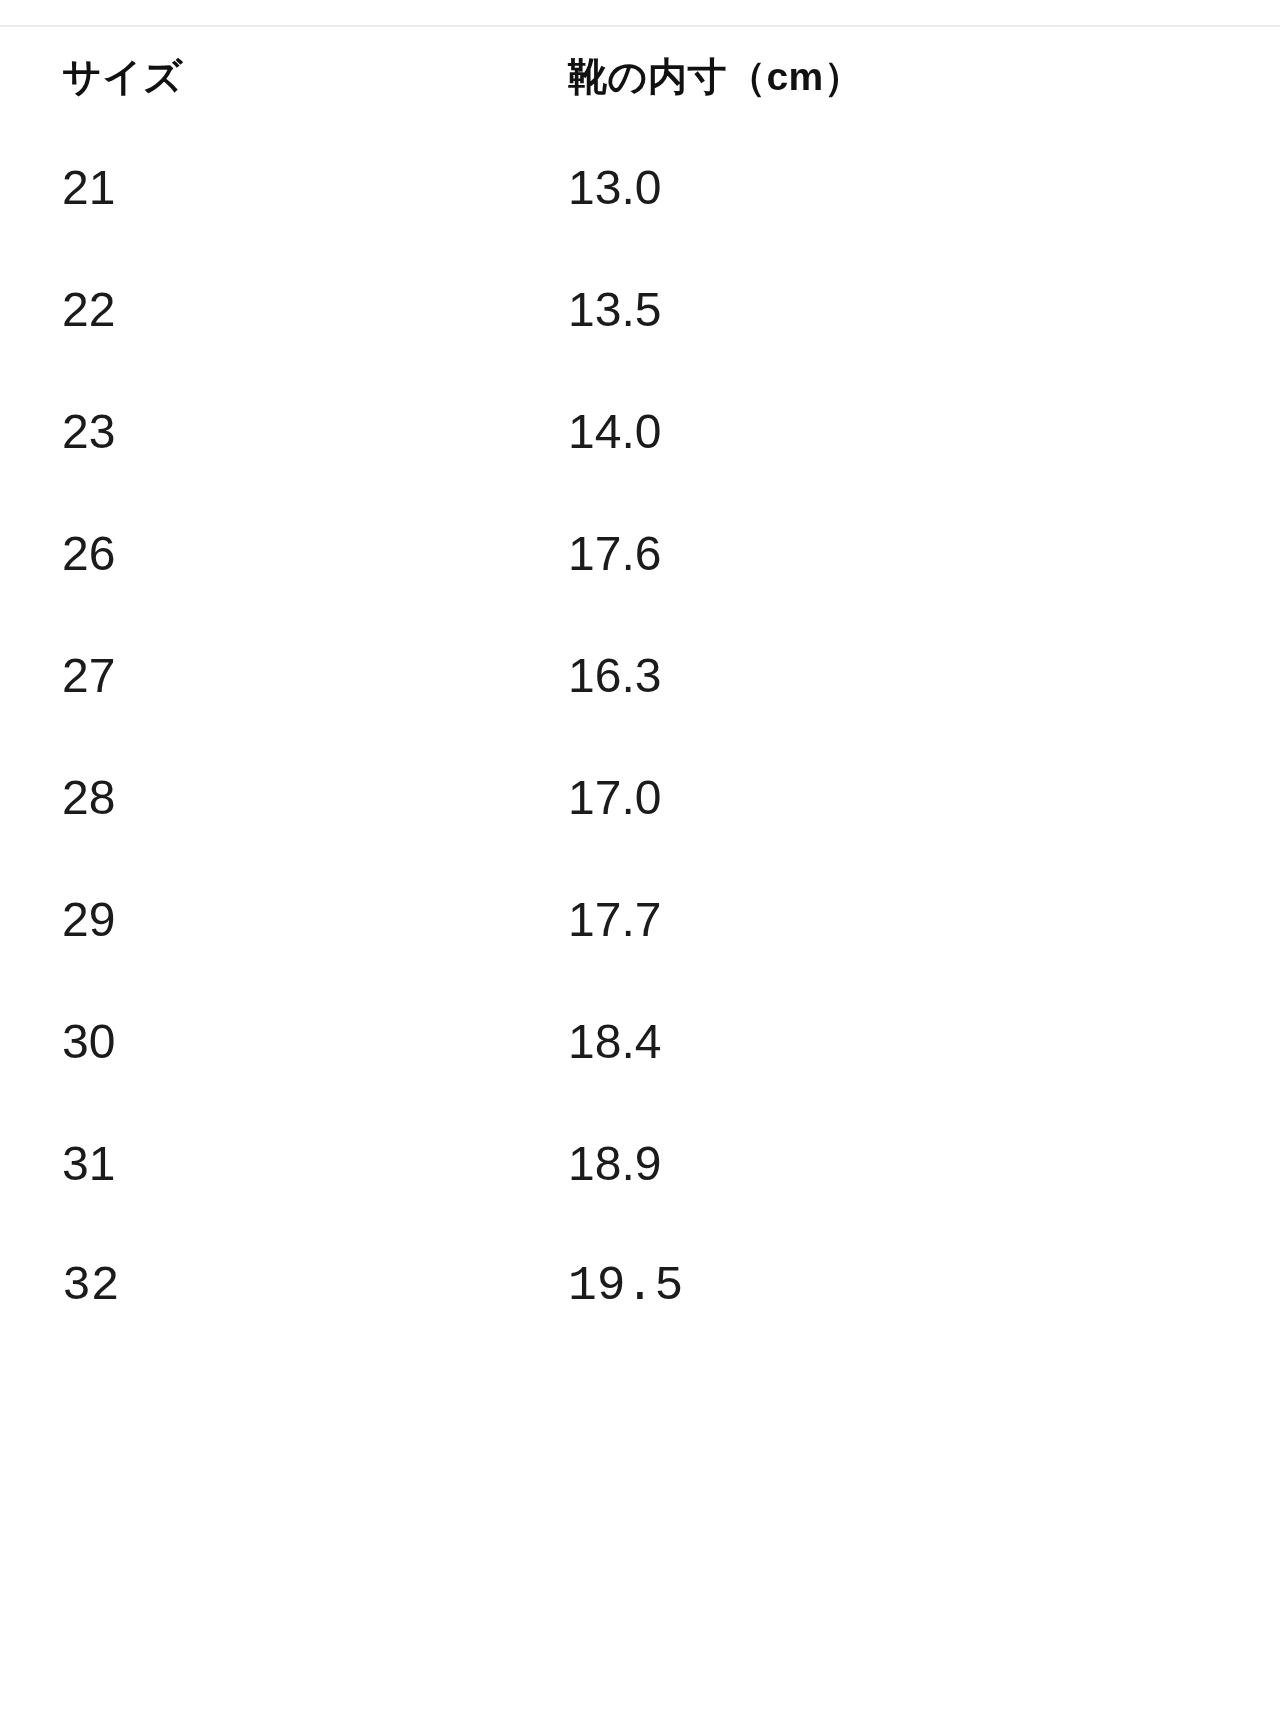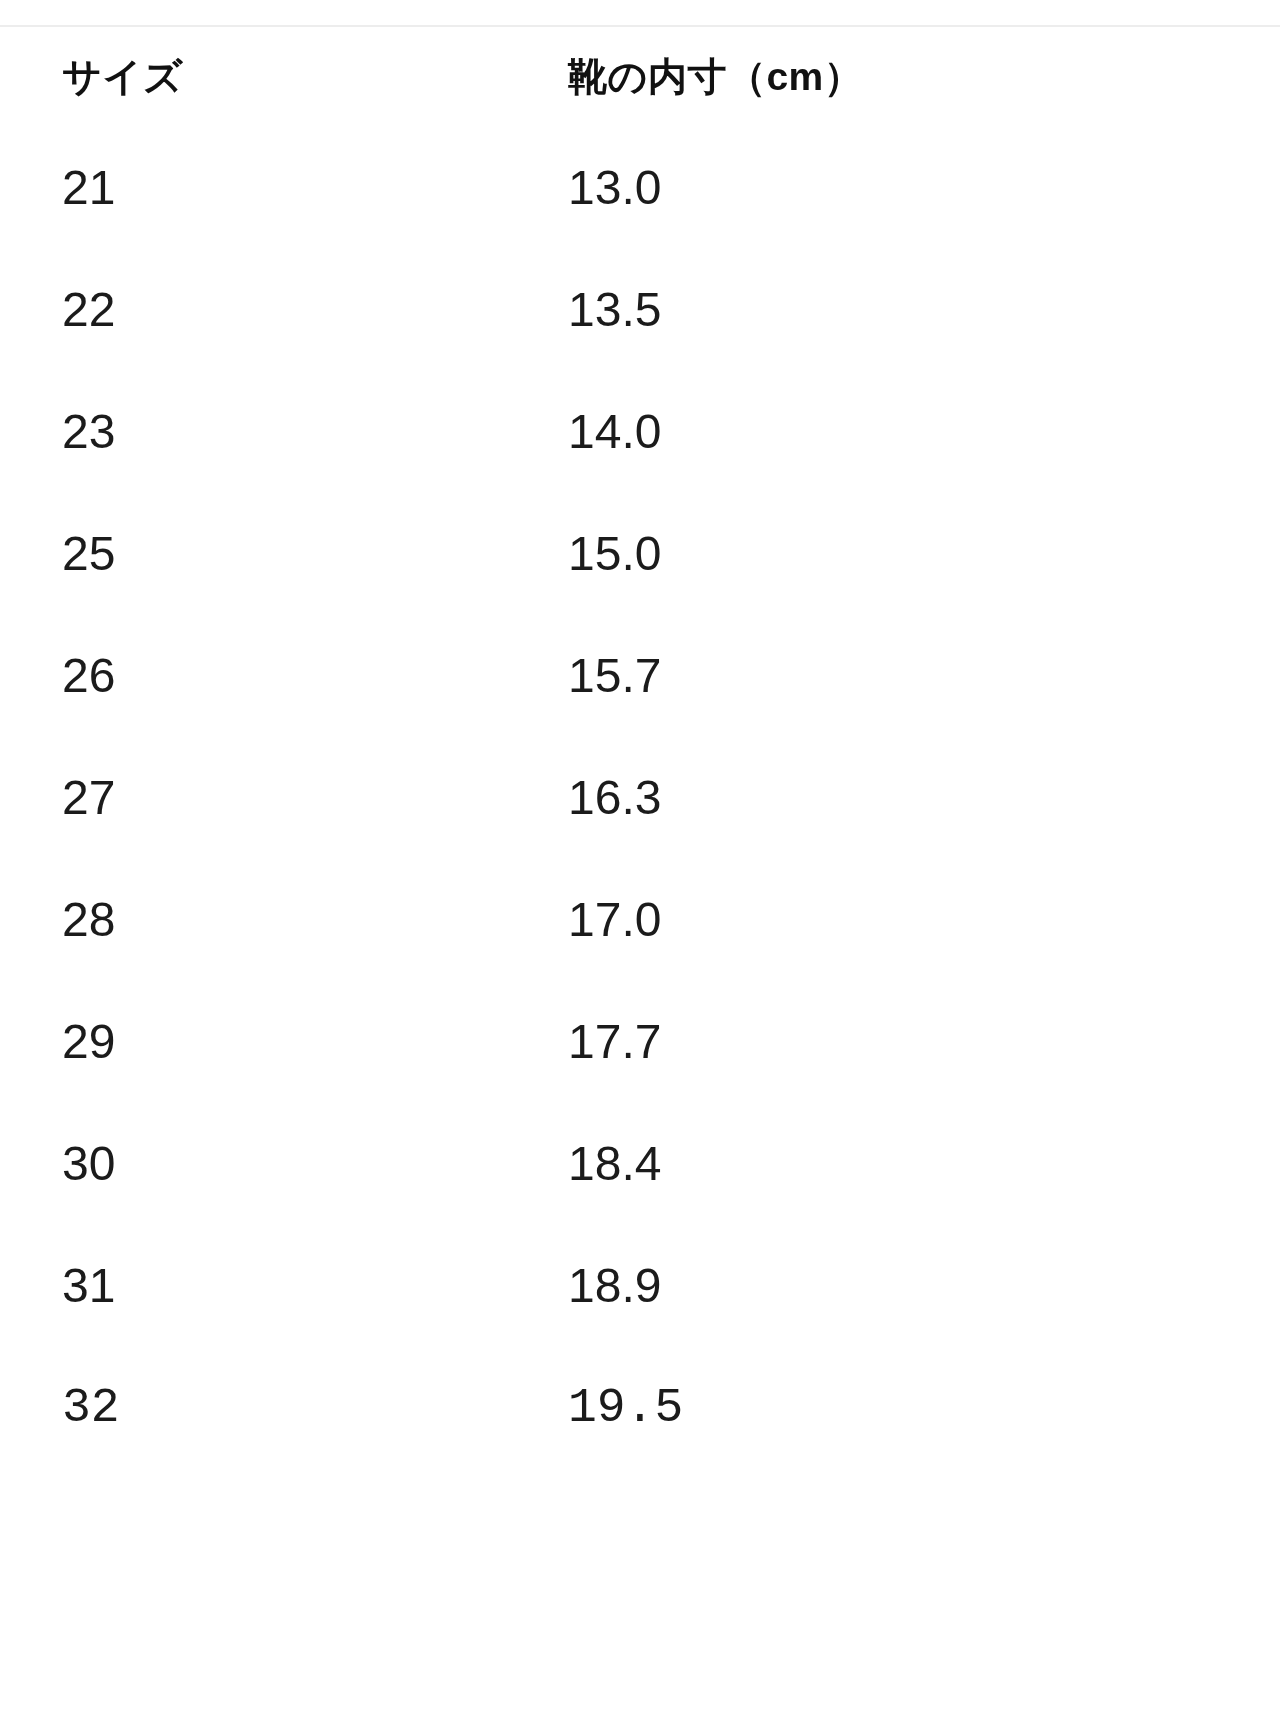--- a/index.html
+++ b/index.html
@@ -112,26 +112,22 @@
       </tr>
       <tr>
         <td class="td-size">22</td>
         <td class="td-inner">13.5</td>
       </tr>
       <tr>
         <td class="td-size">23</td>
         <td class="td-inner">14.0</td>
       </tr>
       <tr>
-        <td class="td-size">25</td>
-        <td class="td-inner">15.0</td>
-      </tr>
-      <tr>
         <td class="td-size">26</td>
-        <td class="td-inner">15.7</td>
+        <td class="td-inner">17.6</td>
       </tr>
       <tr>
         <td class="td-size">27</td>
         <td class="td-inner">16.3</td>
       </tr>
       <tr>
         <td class="td-size">28</td>
         <td class="td-inner">17.0</td>
       </tr>
       <tr>

